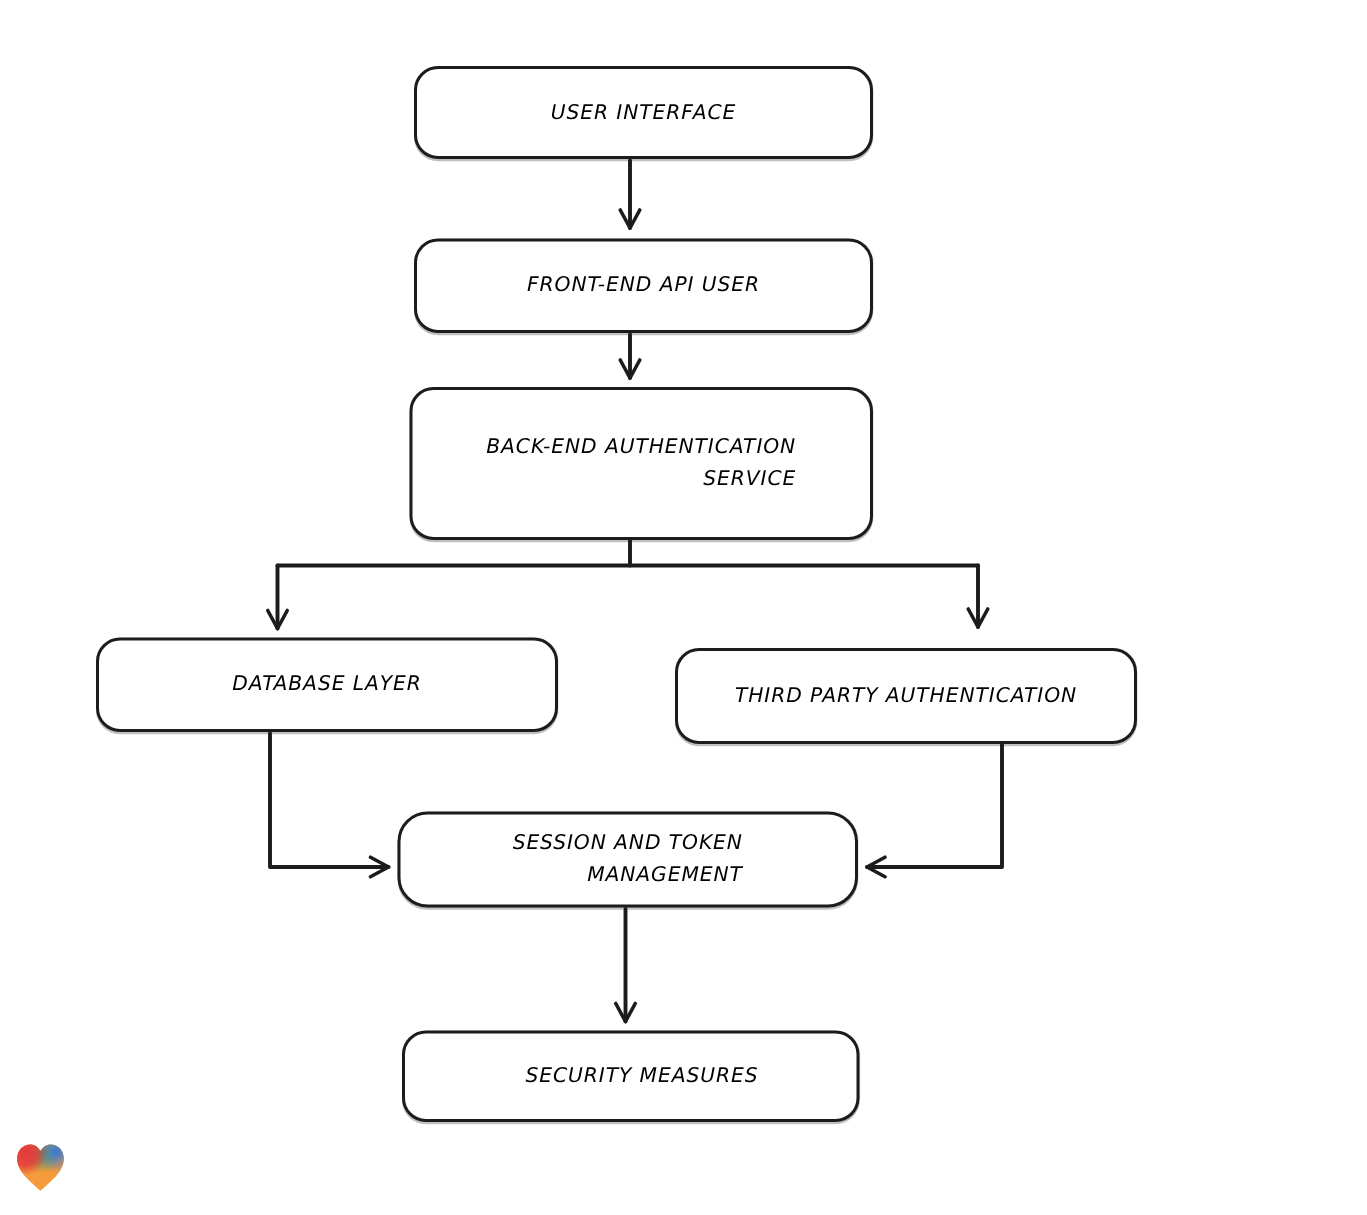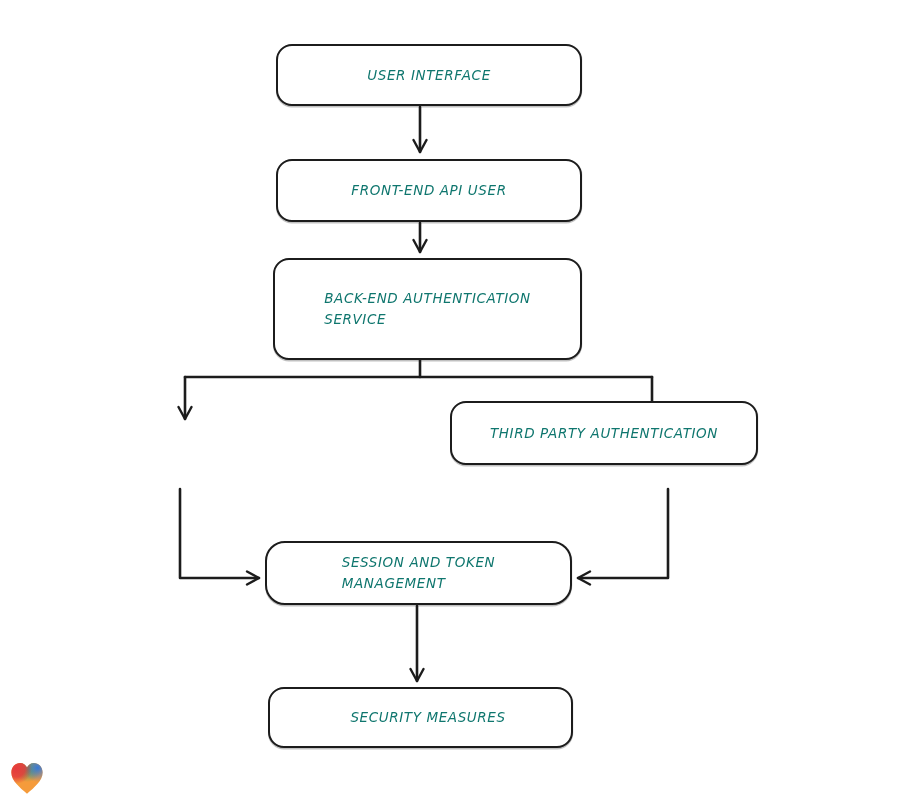--- a/index.html
+++ b/index.html
@@ -20,34 +20,34 @@
   .node {
     position: absolute;
     box-sizing: border-box;
     background: #ffffff;
     border: 2.8px solid #1c1c1c;
     border-radius: 16px;
     box-shadow: 0 1.5px 0 rgba(28,28,28,0.28), 0.5px 0 0 rgba(28,28,28,0.12);
     display: flex;
     align-items: center;
     justify-content: center;
-    text-align: left;
+    text-align: right;
     font-style: italic;
     font-size: 13.5px;
     line-height: 1.55;
     letter-spacing: 0.045em;
-    color: #0f766e;
+    color: #000000;
     white-space: pre-line;
     padding: 4px 14px;
   }
   #n-user       { left: 276px; top:  44px; width: 306px; height: 62px; }
   #n-frontend   { left: 276px; top: 159px; width: 306px; height: 63px; }
   #n-backend    { left: 273px; top: 258px; width: 309px; height: 102px; }
   #n-database   { left:  64px; top: 425px; width: 308px; height: 63px; }
-  #n-thirdparty { left: 450px; top: 401px; width: 308px; height: 64px; }
+  #n-thirdparty { left: 450px; top: 432px; width: 308px; height: 64px; }
   #n-session    { left: 265px; top: 541px; width: 307px; height: 64px; border-radius: 20px; }
   #n-security   { left: 268px; top: 687px; width: 305px; height: 61px; padding-left: 29px; }
   #logo {
     position: absolute;
     left: 8px; top: 759px;
     width: 38px; height: 40px;
     cursor: pointer;
   }
 </style>
 </head>
@@ -74,20 +74,21 @@
     </g>
   </svg>
 
   <div class="node" id="n-user">USER INTERFACE</div>
 
   <div class="node" id="n-frontend">FRONT-END API USER</div>
 
   <div class="node" id="n-backend">BACK-END AUTHENTICATION
 SERVICE</div>
 
+  <div class="node" id="n-database">DATABASE LAYER</div>
 
   <div class="node" id="n-thirdparty">THIRD PARTY AUTHENTICATION</div>
 
   <div class="node" id="n-session">SESSION AND TOKEN
 MANAGEMENT</div>
 
   <div class="node" id="n-security">SECURITY MEASURES</div>
 
   <svg id="logo" viewBox="0 0 36 36" xmlns="http://www.w3.org/2000/svg">
     <defs>

